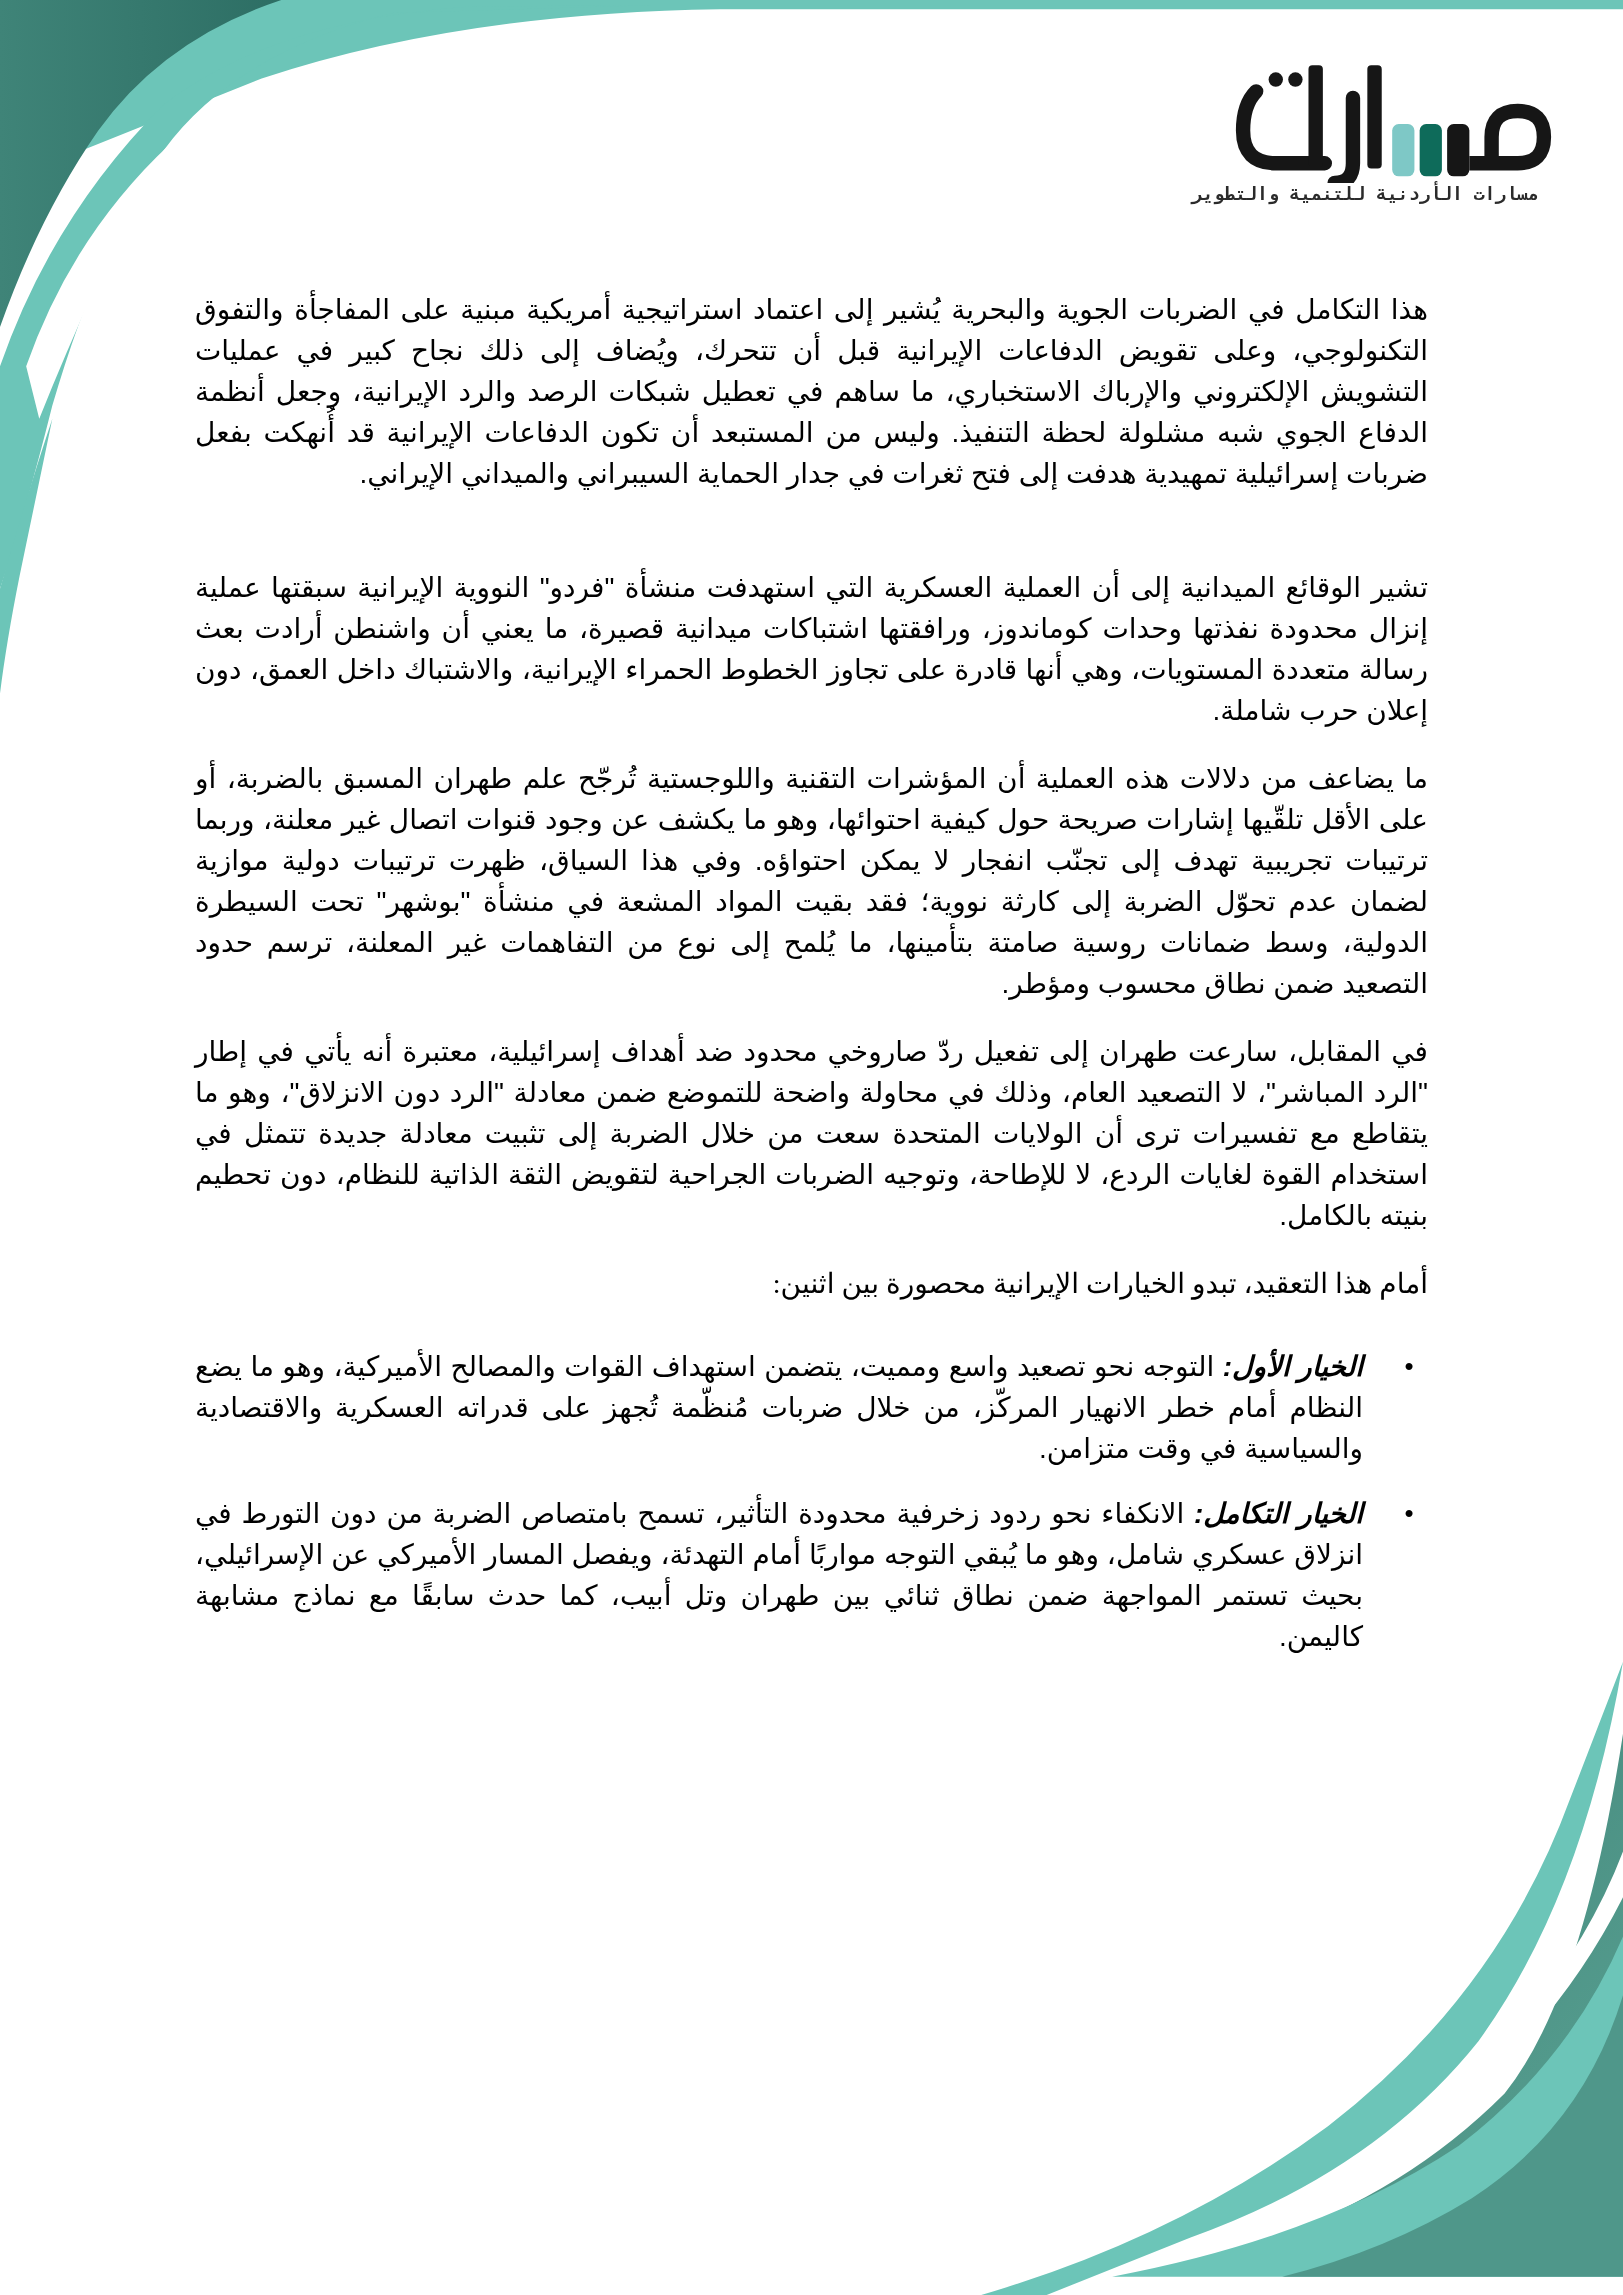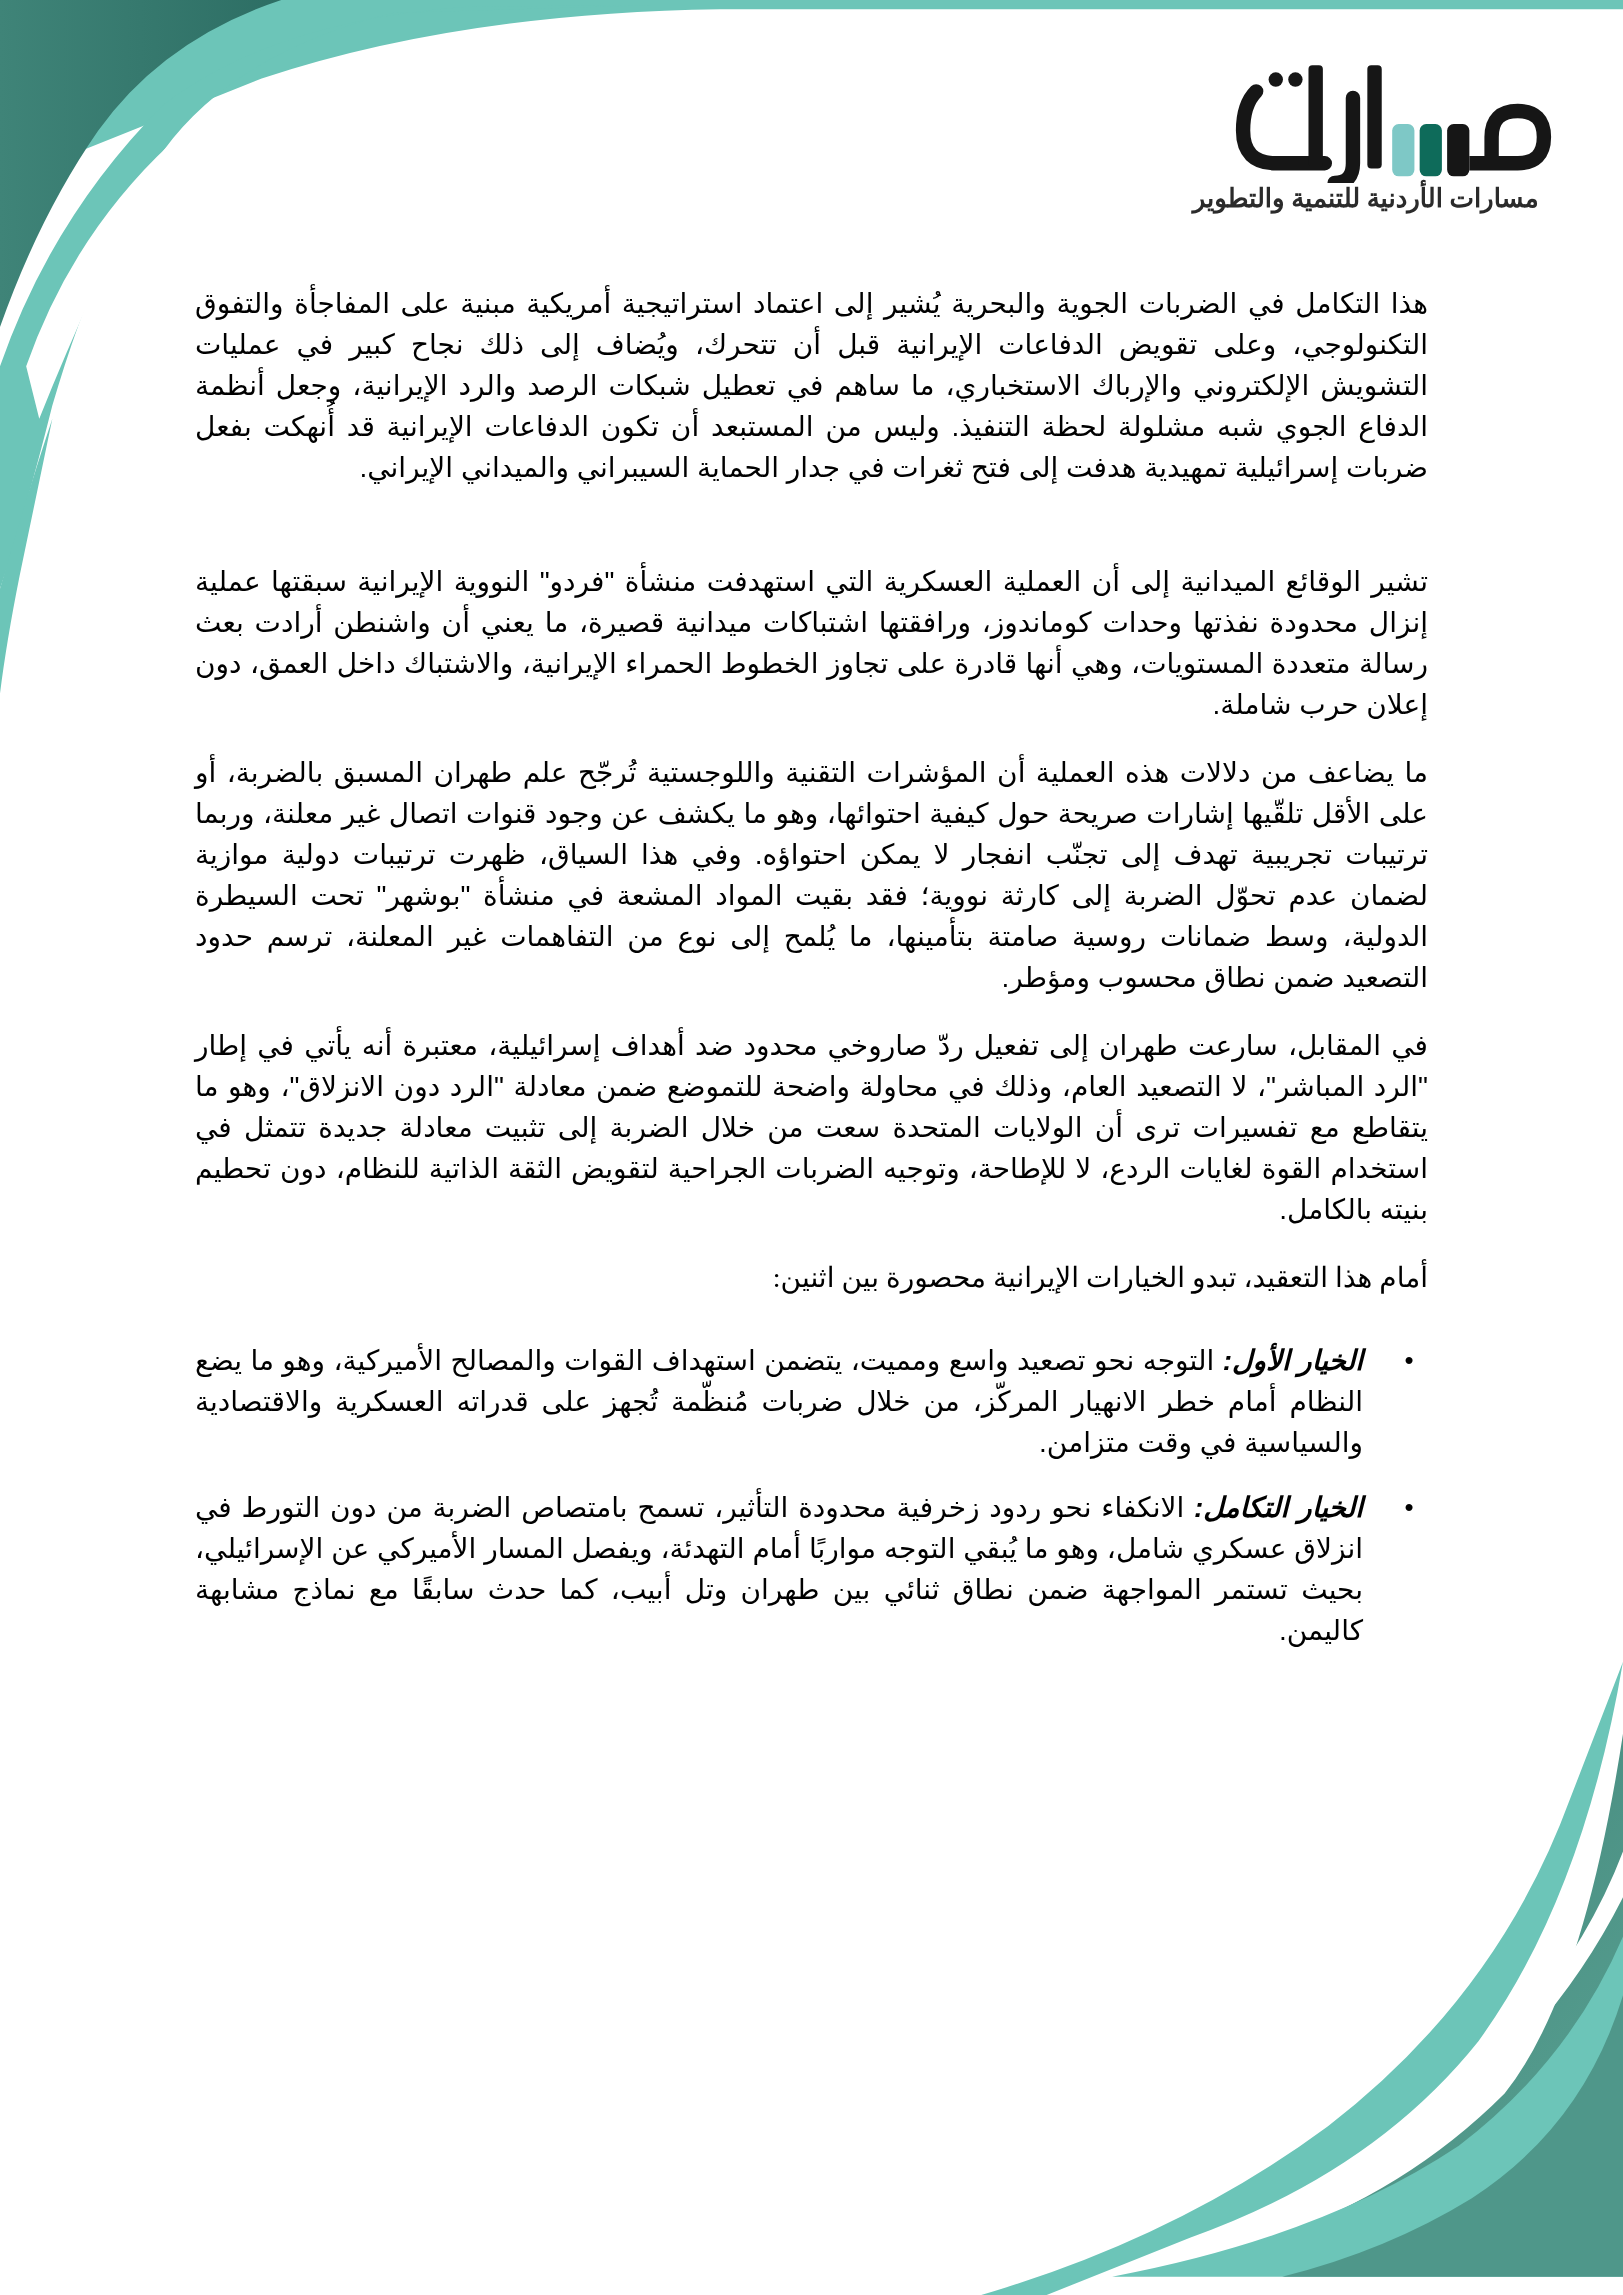--- a/index.html
+++ b/index.html
@@ -32,31 +32,31 @@
       position: absolute;
       top: 0;
       right: 0;
       width: 327px;
       height: 131px;
     }
     .logo-tagline {
       position: absolute;
       top: 131px;
       right: 18.3px;
-      font-family: Liberation Serif, serif;
-      font-size: 26px;
+      font-family: Liberation Mono, monospace;
+      font-size: 18px;
       font-weight: bold;
       color: #2b2b2b;
       direction: rtl;
       white-space: nowrap;
       letter-spacing: -0.3px;
     }
     .content {
       position: absolute;
-      top: 283px;
+      top: 289px;
       left: 195px;
       width: 1233px;
       direction: rtl;
       text-align: justify;
       text-align-last: right;
       font-family: "Liberation Sans", "DejaVu Sans", sans-serif;
       font-size: 28px;
       line-height: 41px;
     }
     .content p {

